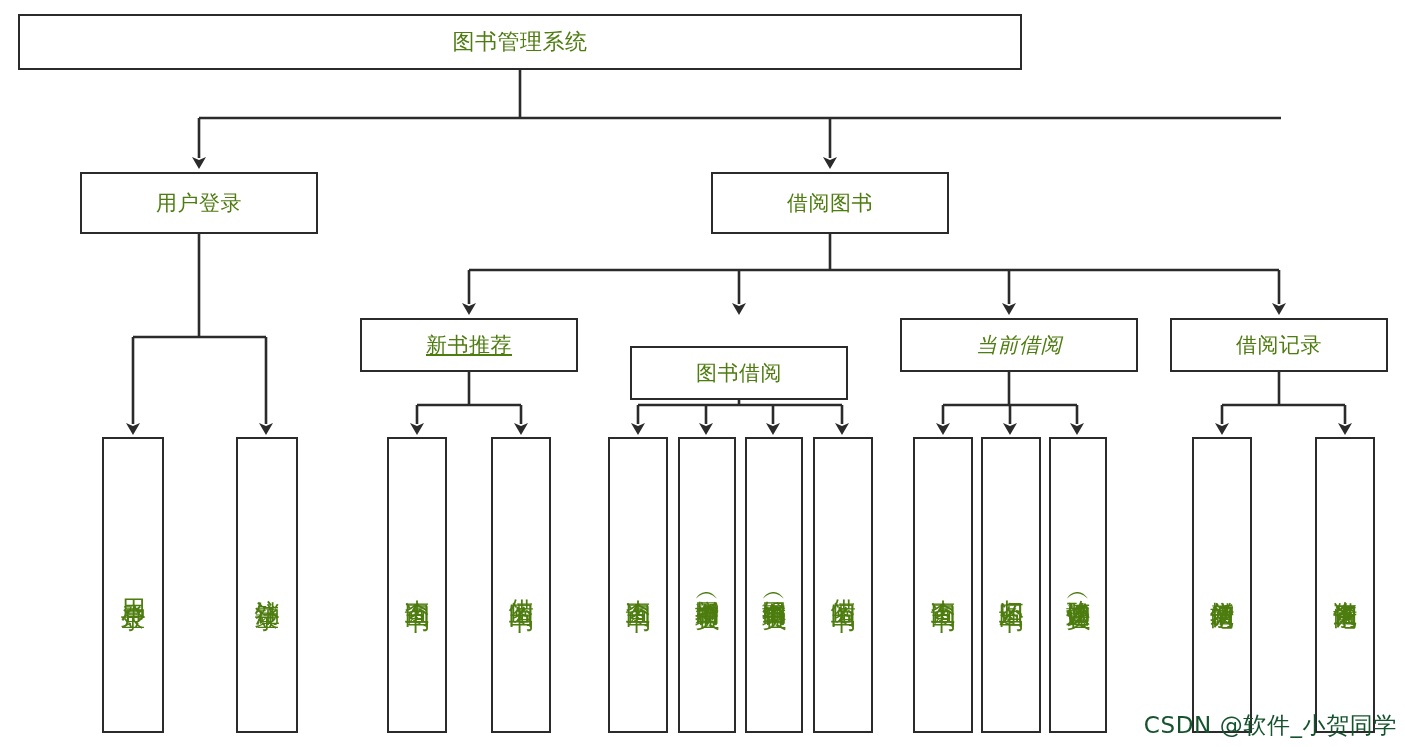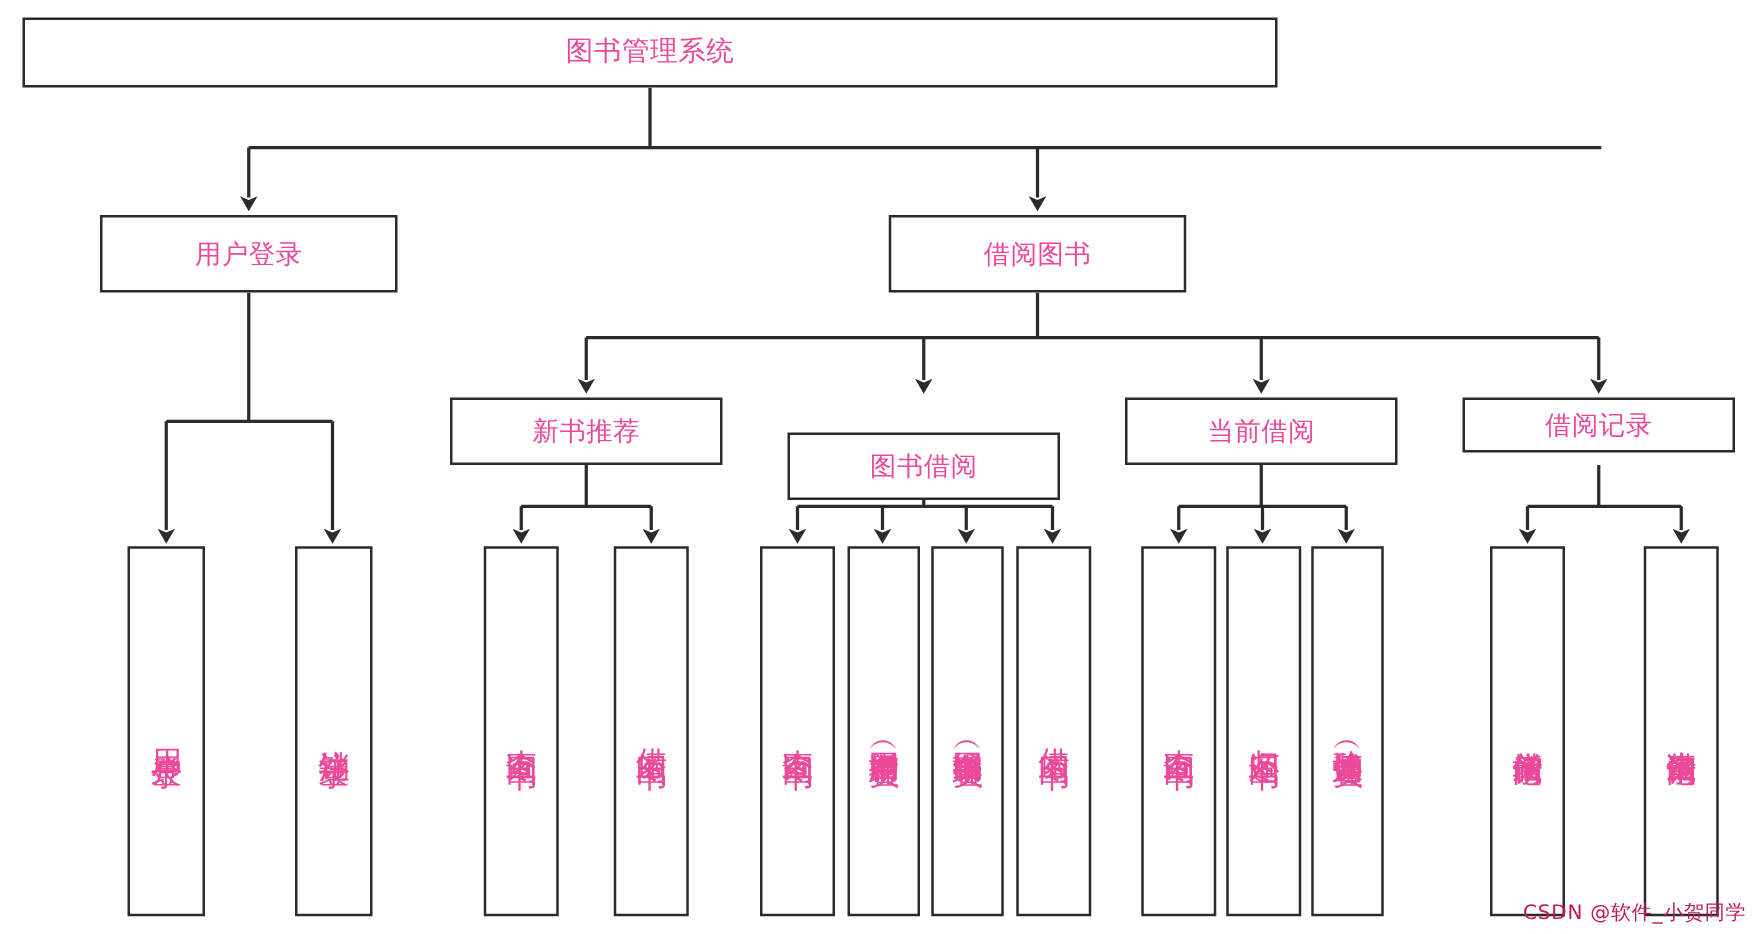--- a/index.html
+++ b/index.html
@@ -26,21 +26,21 @@
     pointer-events: none;
   }
   .node {
     position: absolute;
     box-sizing: border-box;
     border: 2px solid #2b2b2b;
     background: #ffffff;
     display: flex;
     align-items: center;
     justify-content: center;
-    color: #ec4899;
+    color: #4d7c0f;
   }
   .node .label {
     display: block;
     text-align: center;
     line-height: 1.18;
     letter-spacing: 0.5px;
   }
   
   .node.horiz .label {
     writing-mode: horizontal-tb;
@@ -61,22 +61,22 @@
     white-space: nowrap;
   }
   .node.vert.tight .label {
     font-size: 24px;
     letter-spacing: 1px;
   }
   .watermark {
     position: absolute;
     right: 8px;
     bottom: 6px;
-    font-size: 16px;
-    color: #be185d;
+    font-size: 23px;
+    color: #14532d;
     letter-spacing: 0.6px;
     white-space: nowrap;
   }
 </style>
 </head>
 <body>
 
 <div id="canvas">
 
   <svg class="edges" viewBox="0 0 1405 747">
@@ -133,30 +133,30 @@
     <span class="label">图书管理系统</span>
   </div>
 
   <div class="node horiz" style="left:80px; top:172px; width:238px; height:62px;">
     <span class="label">用户登录</span>
   </div>
   <div class="node horiz" style="left:711px; top:172px; width:238px; height:62px;">
     <span class="label">借阅图书</span>
   </div>
 
-  <div class="node horiz" style="left:360px; top:318px; width:218px; height:54px;">
+  <div class="node horiz" style="left:360px; top:318px; width:218px; height:54px;text-decoration:underline;">
     <span class="label">新书推荐</span>
   </div>
   <div class="node horiz" style="left:630px; top:318px; width:218px; height:54px;margin-top:28px;">
     <span class="label">图书借阅</span>
   </div>
-  <div class="node horiz" style="left:900px; top:318px; width:218px; height:54px;">
+  <div class="node horiz" style="left:900px; top:318px; width:238px; height:54px;font-style:italic;">
     <span class="label">当前借阅</span>
   </div>
-  <div class="node horiz" style="left:1170px; top:318px; width:218px; height:44px;">
+  <div class="node horiz" style="left:1170px; top:318px; width:218px; height:54px;">
     <span class="label">借阅记录</span>
   </div>
 
   <div class="node vert" style="left:102px; top:437px; width:62px; height:296px;">
     <span class="label">用户登录</span>
   </div>
   <div class="node vert" style="left:236px; top:437px; width:62px; height:296px;">
     <span class="label">注销登录</span>
   </div>
 

